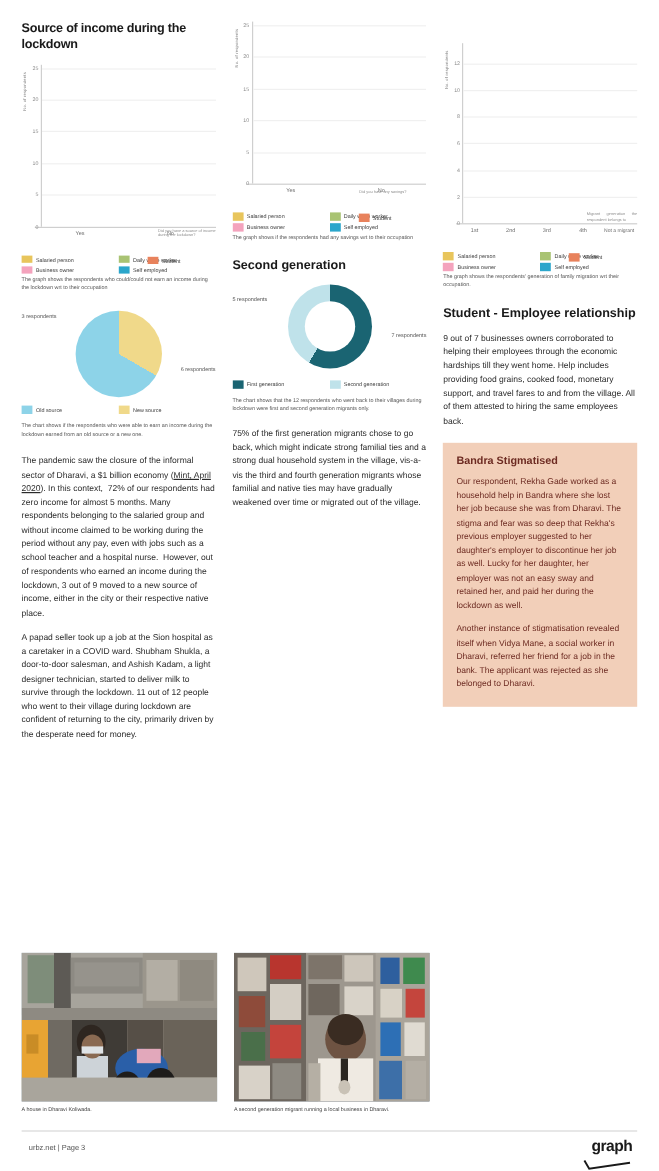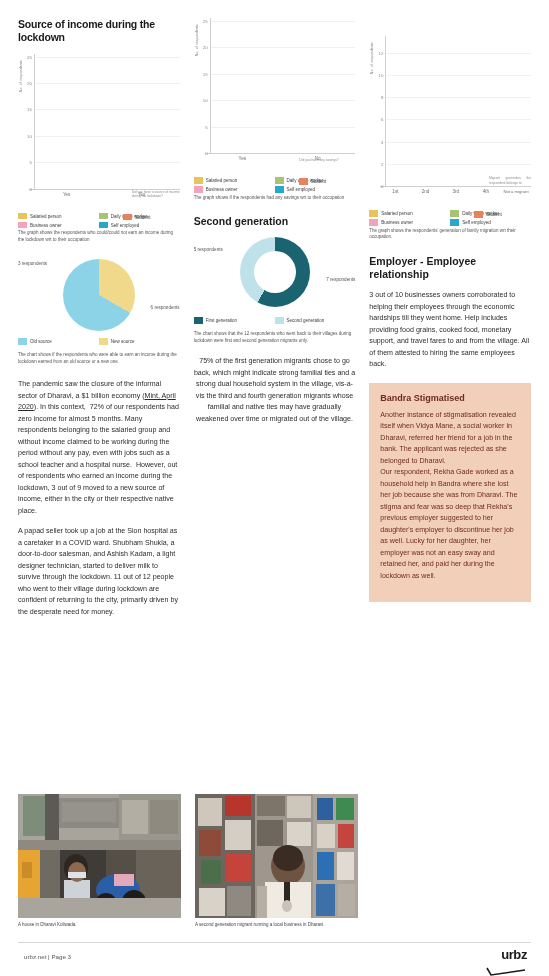--- a/index.html
+++ b/index.html
@@ -293,21 +293,21 @@
             <span class="sw" style="background:#1a6472"></span>
             <span class="lgt">First generation</span>
           </div>
         <div class="lgi">
             <span class="sw" style="background:#bfe2ea"></span>
             <span class="lgt">Second generation</span>
           </div>
       </div>
       <div class="cap">The chart shows that the 12 respondents who went back to their villages during lockdown were first and second generation migrants only.</div>
 
-      <p class="body" style="margin-top:12px;text-align:center;">75% of the first generation migrants chose to go back, which might indicate strong familial ties and a strong dual household system in the village, vis-a-vis the third and fourth generation migrants whose familial and native ties may have gradually weakened over time or migrated out of the village.</p>
+      <p class="body" style="margin-top:12px;">75% of the first generation migrants chose to go back, which might indicate strong familial ties and a strong dual household system in the village, vis-a-vis the third and fourth generation migrants whose familial and native ties may have gradually weakened over time or migrated out of the village.</p>
     </div>
 
     <div class="col">
 
       <div class="chart" style="height:167px;margin-top:18px;">
         <div class="plot" style="height:150px;">
           <div class="ylab">No. of respondents</div>
           <div class="yticks">
             <span style="top:11.1%">12</span>
             <span style="top:25.9%">10</span>
@@ -405,28 +405,28 @@
       <div style="position:relative;margin-top:-17px;margin-left:105px;">
         <div class="lgi" style="width:auto">
             <span class="sw" style="background:#e8825c"></span>
             <span class="lgt">Student</span>
           </div>
       </div>
 
       <div class="cap" style="margin-top:10px;">The graph shows the respondents' generation of family migration wrt their occupation.</div>
 
 
-      <h3 class="sub">Employer - Employee relationship</h3>
-
-      <p class="body" style="margin-top:9px;">3 out of 10 businesses owners corroborated to helping their employees through the economic hardships till they went home. Help includes providing food grains, cooked food, monetary support, and travel fares to and from the village. All of them attested to hiring the same employees back.</p>
+      <h3 class="sub">Student - Employee relationship</h3>
+
+      <p class="body" style="margin-top:9px;">9 out of 7 businesses owners corroborated to helping their employees through the economic hardships till they went home. Help includes providing food grains, cooked food, monetary support, and travel fares to and from the village. All of them attested to hiring the same employees back.</p>
 
       <div class="callout">
         <h3>Bandra Stigmatised</h3>
+        <p>Our respondent, Rekha Gade worked as a household help in Bandra where she lost her job because she was from Dharavi. The stigma and fear was so deep that Rekha's previous employer suggested to her daughter's employer to discontinue her job as well. Lucky for her daughter, her employer was not an easy sway and retained her, and paid her during the lockdown as well.</p>
         <p style="margin-bottom:0;">Another instance of stigmatisation revealed itself when Vidya Mane, a social worker in Dharavi, referred her friend for a job in the bank. The applicant was rejected as she belonged to Dharavi.</p>
-        <p>Our respondent, Rekha Gade worked as a household help in Bandra where she lost her job because she was from Dharavi. The stigma and fear was so deep that Rekha's previous employer suggested to her daughter's employer to discontinue her job as well. Lucky for her daughter, her employer was not an easy sway and retained her, and paid her during the lockdown as well.</p>
       </div>
     </div>
   </div>
 
   <div class="figs" style="position:absolute;left:18px;top:784px;">
     <div class="fig">
       <div class="ph">
         <svg width="163" height="124" viewBox="0 0 163 124" preserveAspectRatio="none">
           <rect x="0" y="0" width="163" height="124" fill="#b8b3a8"></rect>
           <rect x="0" y="0" width="163" height="52" fill="#a7a49c"></rect>
@@ -493,21 +493,21 @@
         </svg>
       </div>
       <div class="fcap">A second generation migrant running a local business in Dharavi.</div>
     </div>
   </div>
 
   <div class="footer">
     <div class="frule"></div>
     <div class="fleft">urbz.net | Page 3</div>
     <div class="logo">
-      <div class="lw">urbz</div>
+      <div class="lw">graph</div>
       <div class="lr">
         <svg width="42" height="10" viewBox="0 0 42 10">
           <path d="M2 2 L6 9 L40 4" stroke="#1a1a1a" stroke-width="1.6" fill="none"></path>
         </svg>
       </div>
     </div>
   </div>
 
 </div>
 

